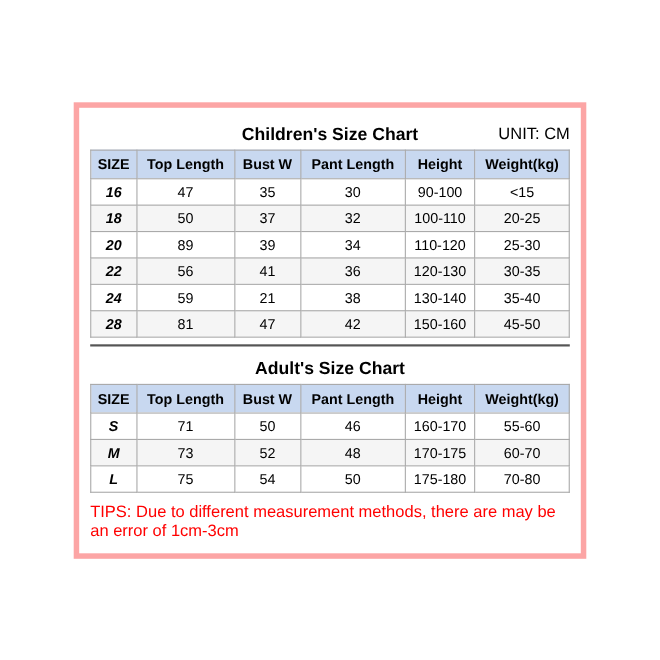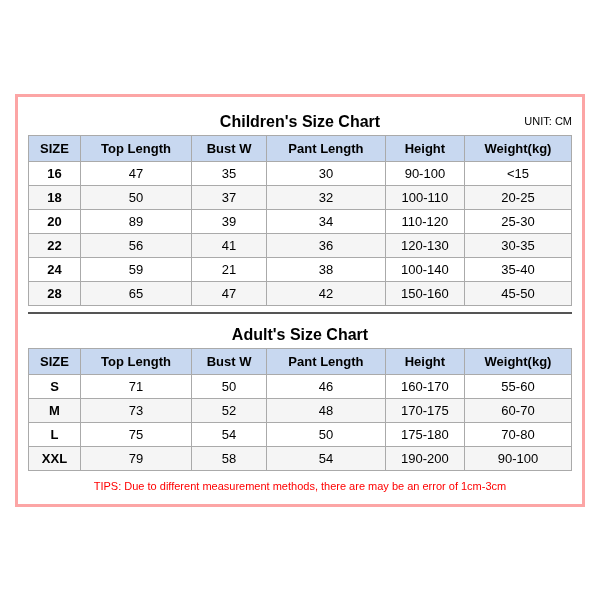--- a/index.html
+++ b/index.html
@@ -7,37 +7,37 @@
       width: 600px;
       height: 600px;
       background: #fff;
       font-family: Arial, sans-serif;
       font-size: 13px;
       display: flex;
       align-items: center;
       justify-content: center;
     }
     .container {
-      width: 570px;
-      border: 3px solid #fca5a5;
+      width: 466px;
+      border: 5px solid #fca5a5;
       padding: 10px;
     }
     .section-title {
       text-align: center;
       font-weight: bold;
       font-size: 16px;
       padding: 6px 0 4px 0;
       position: relative;
     }
     .unit-label {
       position: absolute;
       right: 0;
       top: 50%;
       transform: translateY(-50%);
-      font-size: 11px;
+      font-size: 15px;
       font-weight: normal;
     }
     table {
       width: 100%;
       border-collapse: collapse;
       margin-bottom: 4px;
       padding-left: 11px;
     }
     th {
       background-color: #c8d8f0;
@@ -54,25 +54,25 @@
       font-size: 13px;
     }
     tr:nth-child(even) td {
       background-color: #f5f5f5;
     }
     tr:nth-child(odd) td {
       background-color: #ffffff;
     }
     td:first-child {
       font-weight: bold;
+      font-style: italic;
     }
     .tips {
-      text-align: center;
       color: red;
-      font-size: 11px;
+      font-size: 15px;
       padding: 5px 0 2px 0;
     }
     .divider {
       border-top: 2px solid #555;
       margin: 6px 0;
     }
   </style>
 </head>
 <body>
 
@@ -124,26 +124,26 @@
           <td>41</td>
           <td>36</td>
           <td>120-130</td>
           <td>30-35</td>
         </tr>
         <tr>
           <td>24</td>
           <td>59</td>
           <td>21</td>
           <td>38</td>
-          <td>100-140</td>
+          <td>130-140</td>
           <td>35-40</td>
         </tr>
         <tr>
           <td>28</td>
-          <td>65</td>
+          <td>81</td>
           <td>47</td>
           <td>42</td>
           <td>150-160</td>
           <td>45-50</td>
         </tr>
       </tbody>
   </table>
 
   <div class="divider"></div>
 
@@ -179,25 +179,17 @@
           <td>60-70</td>
         </tr>
         <tr>
           <td>L</td>
           <td>75</td>
           <td>54</td>
           <td>50</td>
           <td>175-180</td>
           <td>70-80</td>
         </tr>
-        <tr>
-          <td>XXL</td>
-          <td>79</td>
-          <td>58</td>
-          <td>54</td>
-          <td>190-200</td>
-          <td>90-100</td>
-        </tr>
       </tbody>
   </table>
 
   <div class="tips">TIPS: Due to different measurement methods, there are may be an error of 1cm-3cm</div>
 </div>
 
 </body></html>

